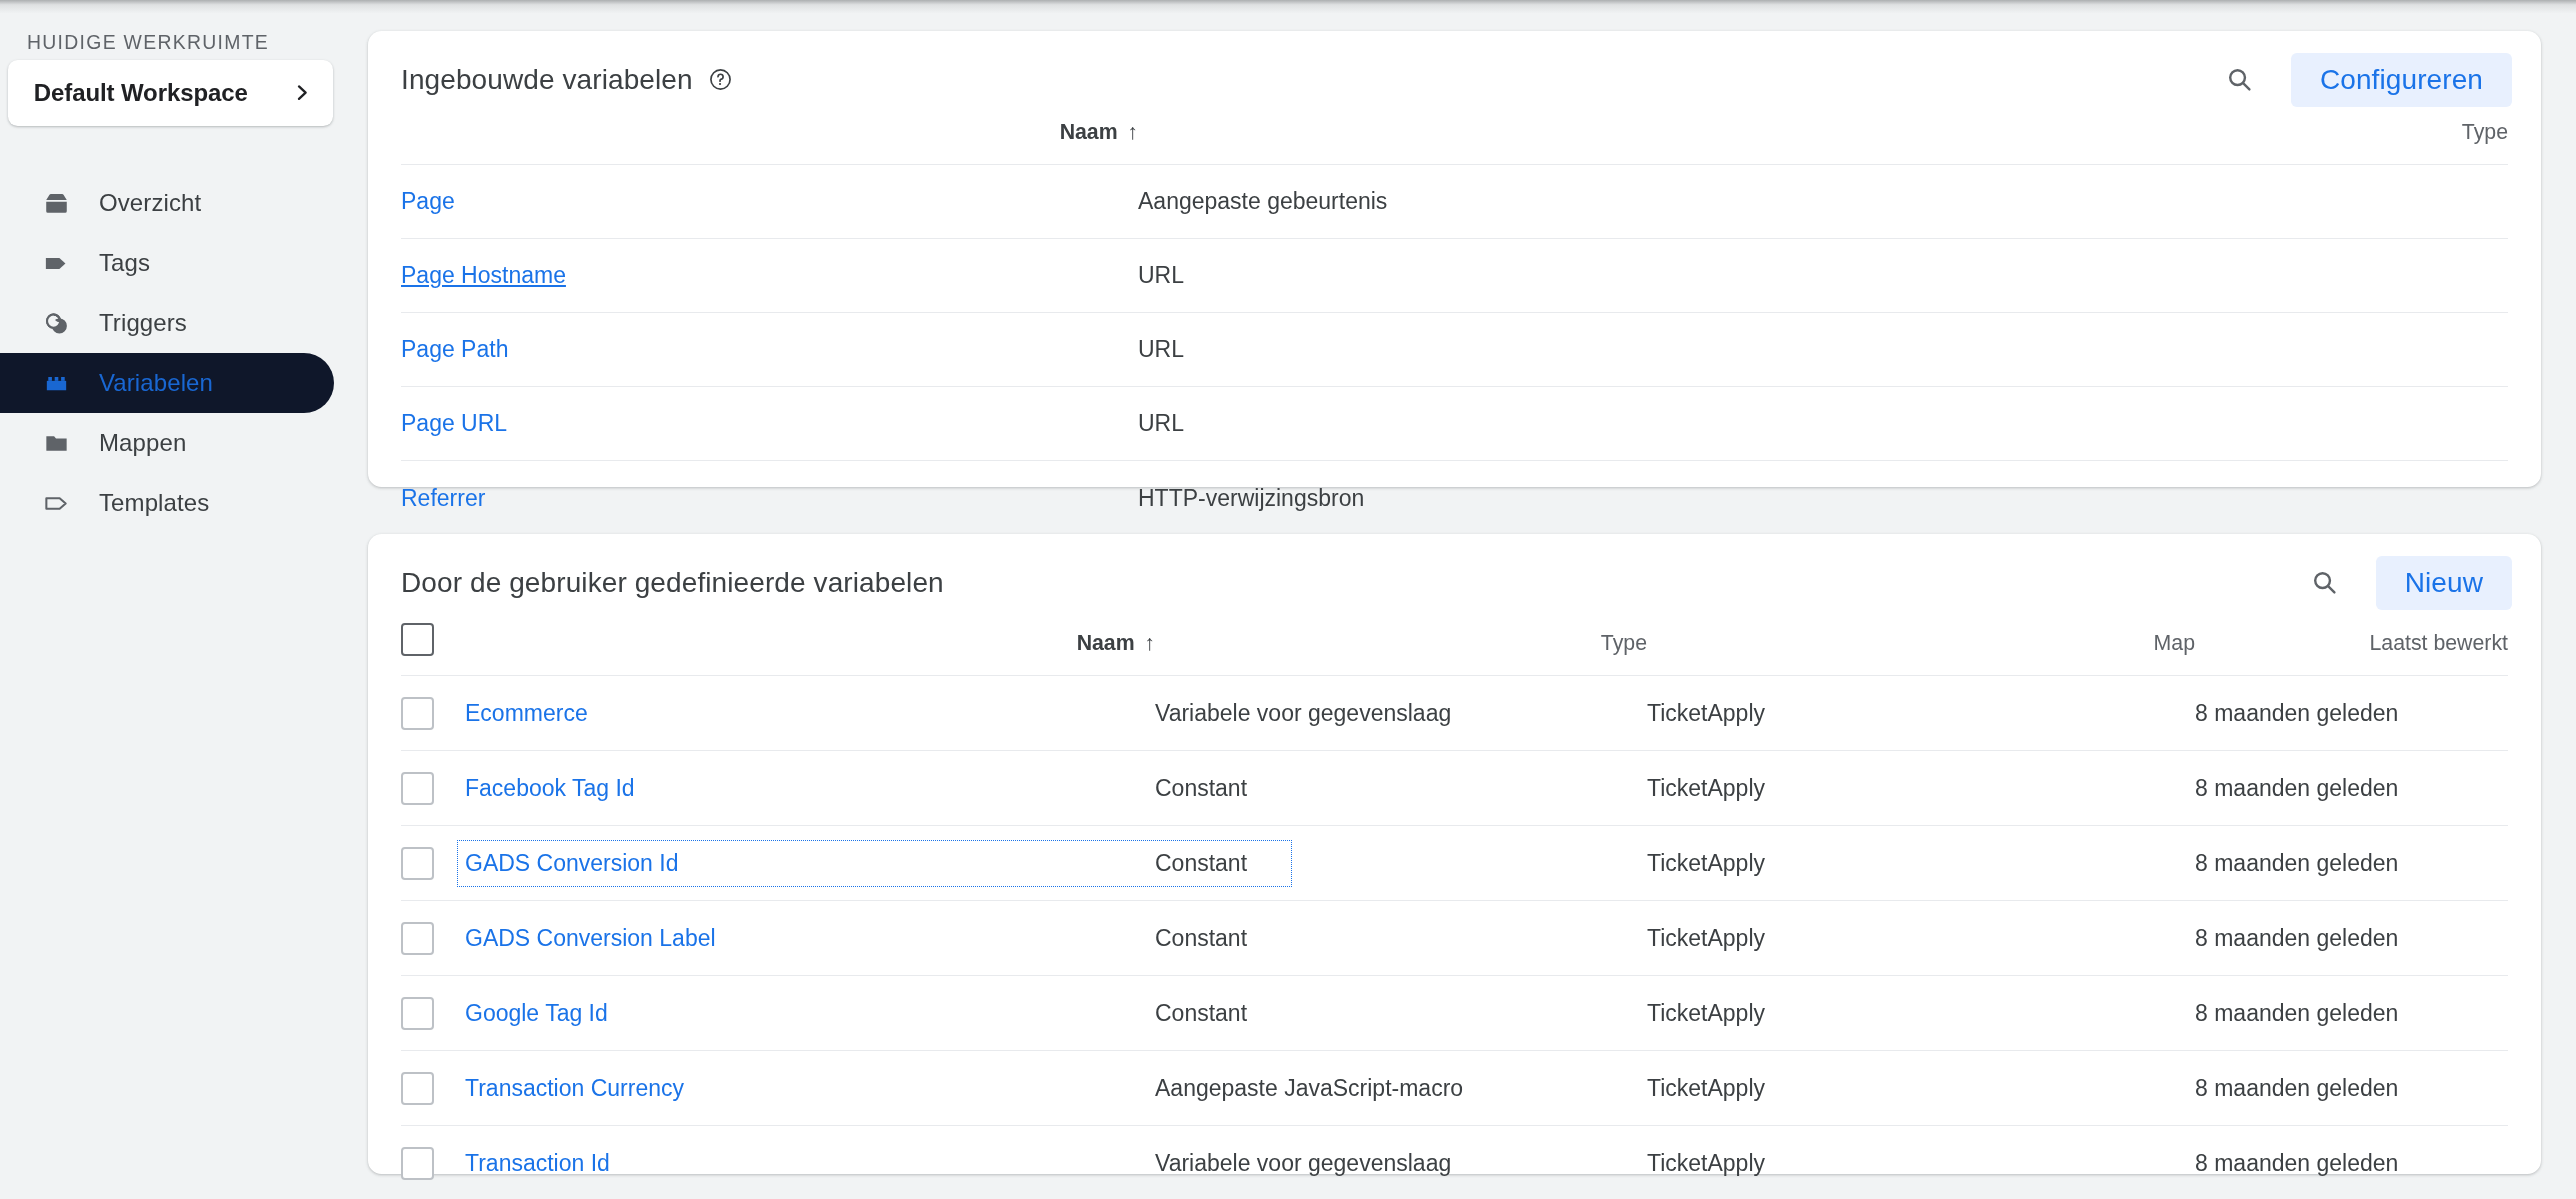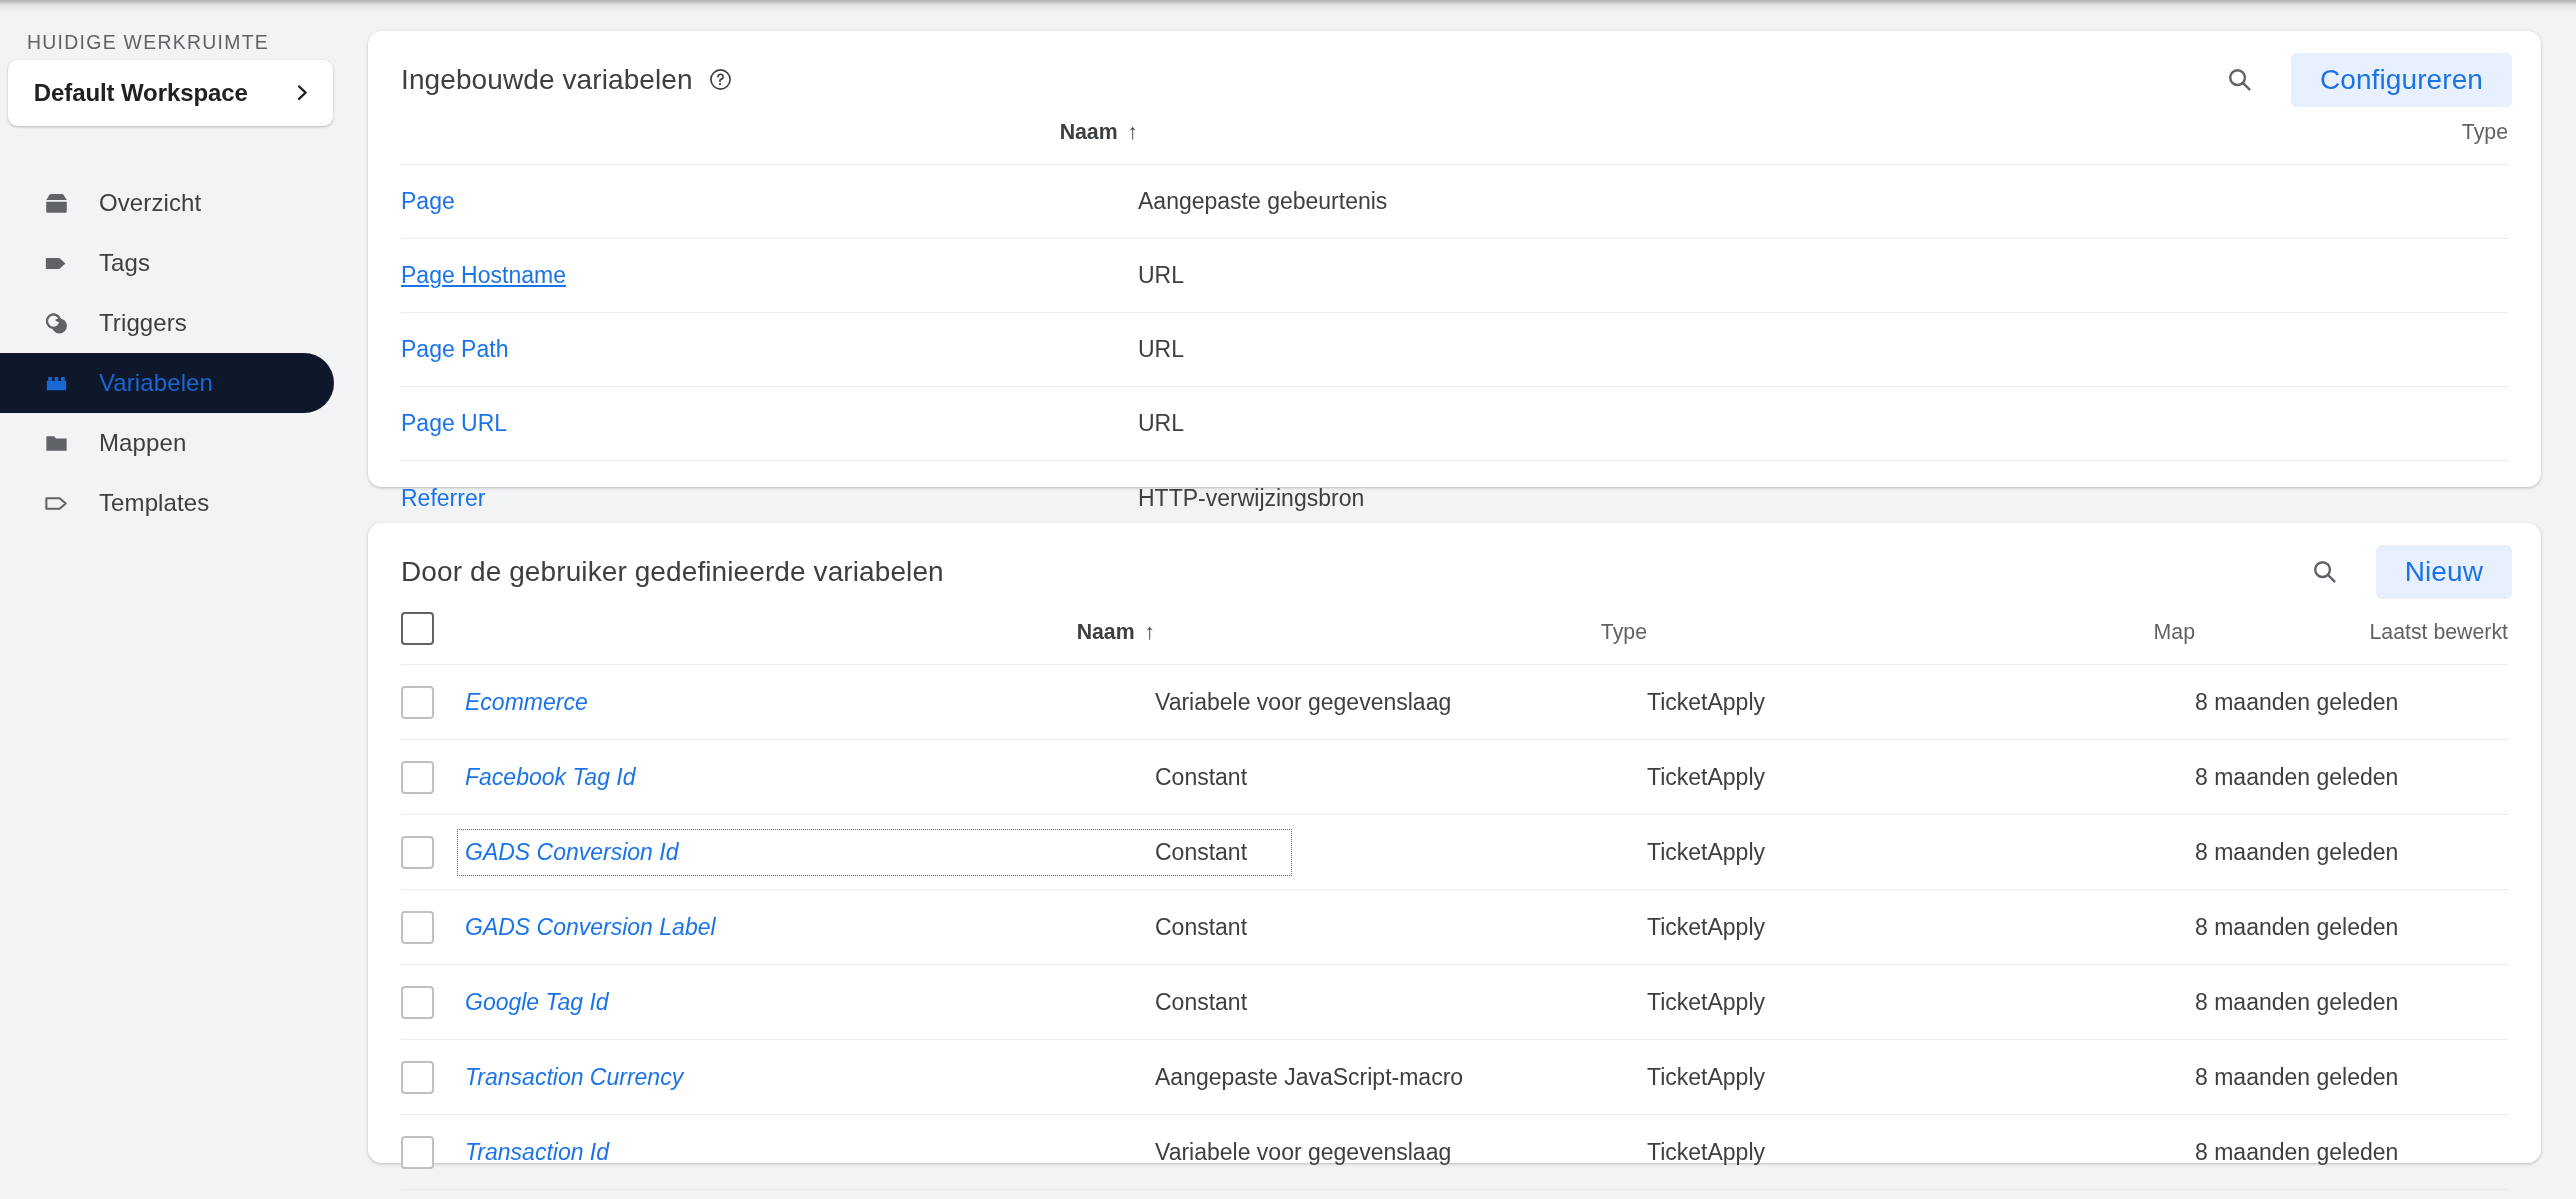--- a/index.html
+++ b/index.html
@@ -96,21 +96,21 @@
   }
   .card {
     position: absolute;
     left: 0;
     width: 2173px;
     background: #ffffff;
     border-radius: 13.6px;
     box-shadow: 0 1px 1.9px rgba(60,64,67,0.16), 0 1px 2.9px 1px rgba(60,64,67,0.10);
   }
   #card-builtin { top: 31px; height: 456px; }
-  #card-user    { top: 523px; height: 640px; }
+  #card-user    { top: 534px; height: 640px; }
 
   .card-head {
     position: relative;
     height: 89px;
     display: flex;
     align-items: center;
     padding: 8px 29px 0 33px;
   }
   .card-title {
     font-size: 28px;
@@ -192,21 +192,21 @@
   .cb {
     width: 33px; height: 33px;
     border: 2.9px solid #bdc1c6;
     border-radius: 3.9px;
     background: #fff;
     cursor: pointer;
     display: block;
   }
   .cb.head { border-color: #5f6368; }
 
-  .name-cell { position: relative; display: flex; align-items: center; height: 74px; font-style: italic;}
+  .name-cell { position: relative; display: flex; align-items: center; height: 74px;}
   .name-cell.focused::after {
     content: "";
     position: absolute;
     left: -7.8px; top: 13.6px;
     width: 833px; height: 45px;
     border: 1.9px dotted #1a73e8;
     pointer-events: none;
   }
 </style>
 </head>

